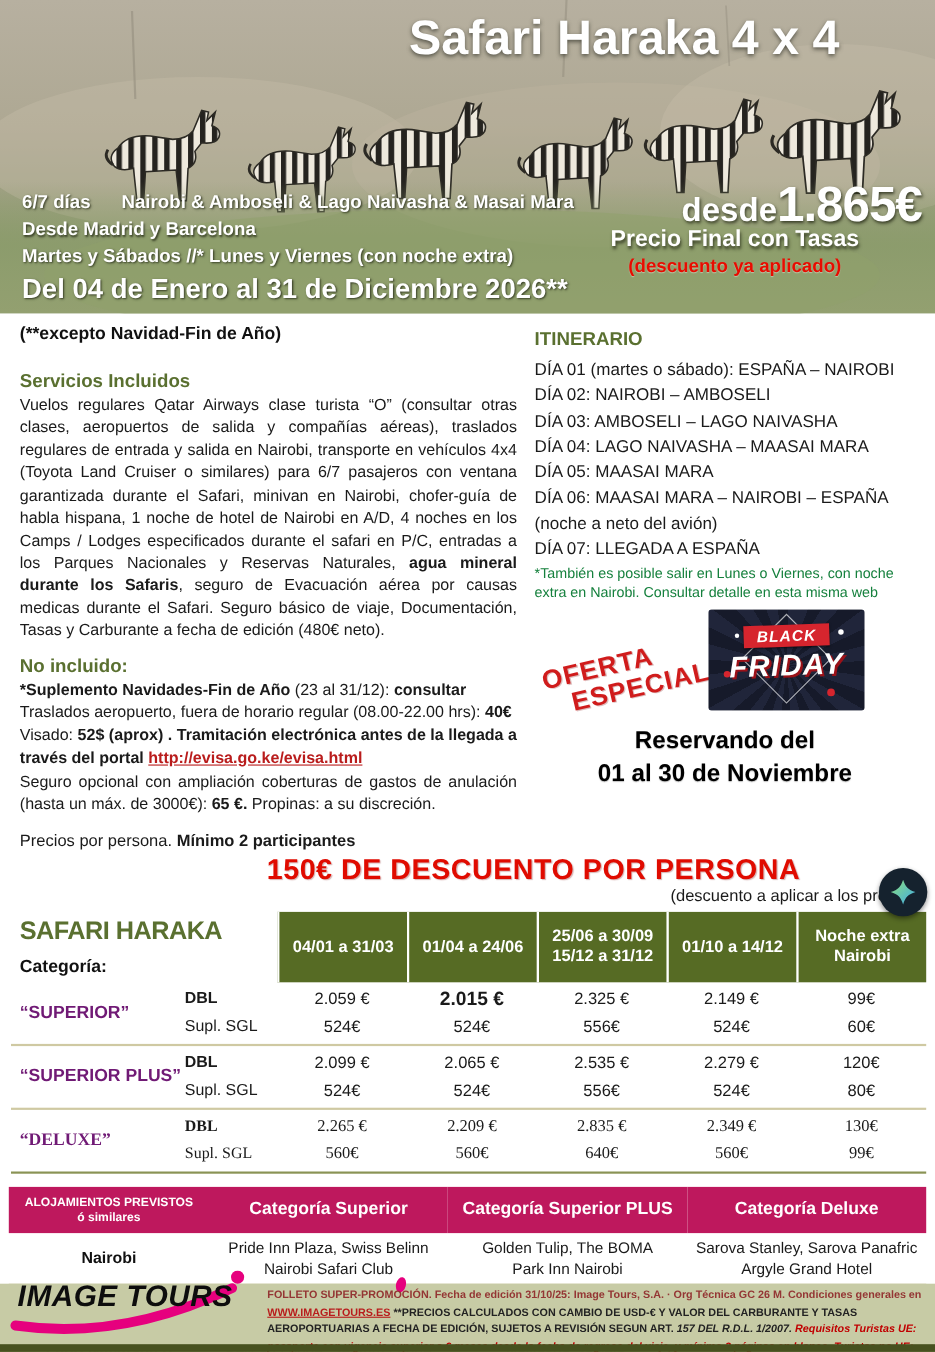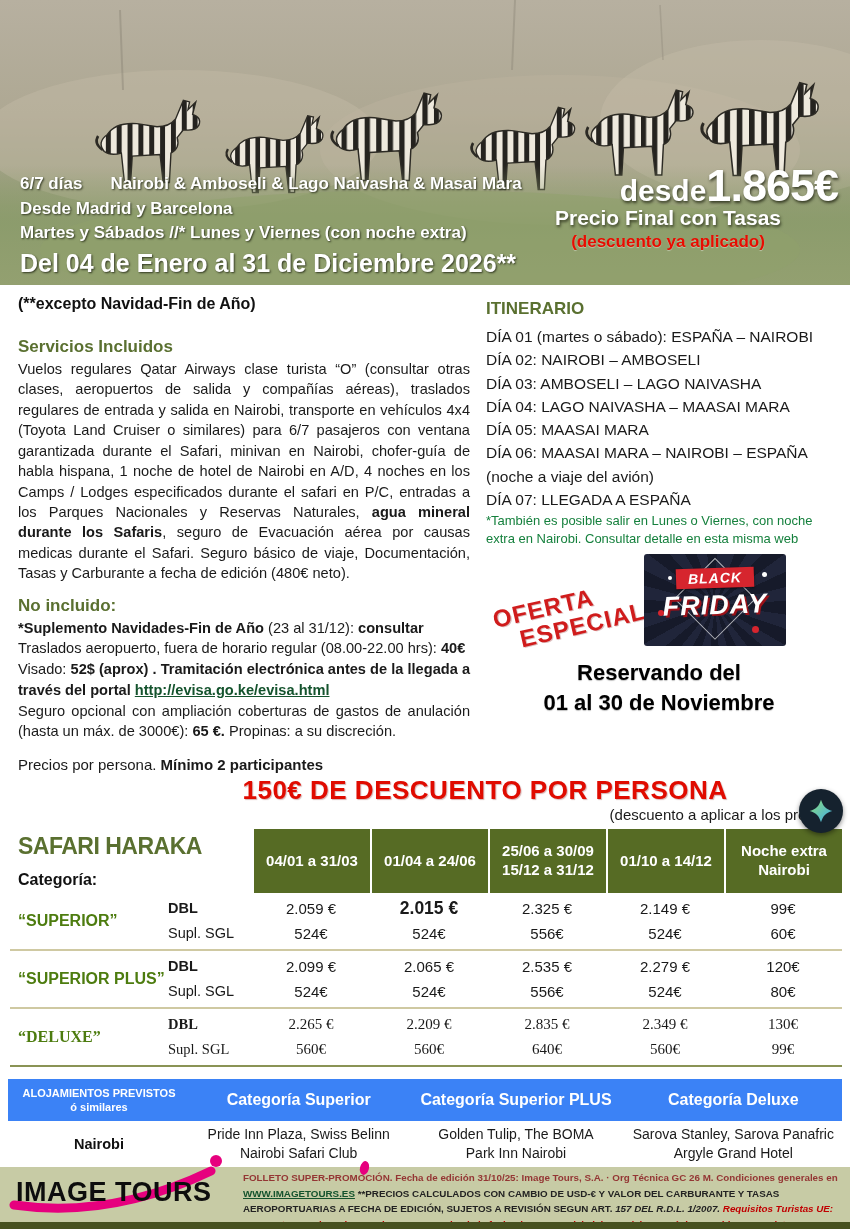--- a/index.html
+++ b/index.html
@@ -28,21 +28,21 @@
 
   
   .cols { display:flex; padding:10px 18px 0 18px; gap:16px; }
   .colL { width:452px; }
   .colR { flex:1; }
   .except { font-weight:bold; font-size:16px; color:#111; margin-bottom:24px; }
   h3.olive { color:#5a7030; font-size:17px; font-weight:bold; margin:4px 0 2px; }
   .para { font-size:14.6px; color:#1a1a1a; text-align:justify; line-height:1.4; }
   .b { font-weight:bold; }
   .i { font-style:italic; }
-  .link { color:#14532d; text-decoration:underline; font-weight:bold; cursor:pointer; }
+  .link { color:#b91c1c; text-decoration:underline; font-weight:bold; cursor:pointer; }
   .ni-lines { font-size:14.6px; line-height:1.42; color:#1a1a1a; text-align:justify; }
   .minpart { font-size:15px; margin-top:14px; color:#1a1a1a; }
 
   .itin-days { font-size:15.5px; line-height:1.5; color:#1a1a1a; margin-top:6px; }
   .itin-note { font-size:13px; color:#15803d; line-height:1.4; margin-top:1px; }
 
   
   .offer { position:relative; height:210px; margin-top:8px; }
   .oferta-badge { position:absolute; left:8px; top:34px; transform:rotate(-13deg);
     color:#d01c1c; font-weight:bold; font-size:24px; line-height:1.05; letter-spacing:1px;
@@ -75,47 +75,47 @@
   .pt-headrow { align-items:stretch; }
   .pt-blank { grid-column:1 / span 2; position:relative; }
   .pt-title { color:#5a7030; font-size:23px; font-weight:bold; padding:4px 0 0 8px; letter-spacing:-0.5px; }
   .pt-catlabel { position:absolute; bottom:4px; left:8px; font-size:16px; font-weight:bold; color:#111; }
   .pt-hcell { background:#566b24; color:#fff; font-weight:bold; font-size:15px; text-align:center;
     display:flex; align-items:center; justify-content:center; height:64px; line-height:1.25;
     border-left:2px solid #fff; white-space:pre-line; }
   .pt-block { border-bottom:2px solid #cfc9a2; padding:3px 0; }
   .pt-block.last { border-bottom:2.5px solid #8a9355;font-family:Liberation Serif, serif; }
   .pt-cat { grid-row:1 / span 2; display:flex; align-items:center; padding-left:8px;
-    font-weight:bold; font-size:16px; color:#4d7c0f;text-align:right; }
+    font-weight:bold; font-size:16px; color:#701a75;text-align:right; }
   .pt-sub { font-size:14.5px; color:#1a1a1a; display:flex; align-items:center; height:25px; }
   .pt-sub.dbl { font-weight:bold; }
   .pt-val { font-size:15px; color:#1a1a1a; text-align:center; display:flex; align-items:center;
     justify-content:center; height:25px; }
   .pt-val.hl { font-weight:bold; font-size:17.5px; }
 
   
   .atable { margin:12px 8px 0 8px; }
   .a-grid { display:grid; grid-template-columns:182px 1fr 1fr 1fr; }
-  .a-h { background:#3b82f6; color:#fff; display:flex; align-items:center; justify-content:center;
+  .a-h { background:#be185d; color:#fff; display:flex; align-items:center; justify-content:center;
     text-align:center; height:42px; font-weight:bold; }
   .a-h.first { font-size:11px; line-height:1.3; white-space:pre-line; }
   .a-h.cat { font-size:16px; }
   .a-row { border-bottom:1.5px solid #d8d2ab; }
   .a-place { font-weight:bold; font-size:14.5px; color:#111; display:flex; align-items:center;
     justify-content:center; text-align:center; white-space:pre-line; line-height:1.25; }
   .a-cell { font-size:14px; color:#1a1a1a; text-align:center; white-space:pre-line;
     display:flex; align-items:center; justify-content:center; line-height:1.35; padding:4px 2px; }
 
   
   .footer { position:absolute; left:0; bottom:0; width:850px; height:62px; background:#c7cba5; }
   .footer-bar { position:absolute; left:0; bottom:0; width:850px; height:7px; background:#47511f; }
   .logo { position:absolute; left:6px; top:-12px; width:235px; height:66px; }
   .logo svg { position:absolute; left:0; top:0; }
-  .logo-text { position:absolute; left:10px; top:22px; font-size:27px; font-weight:bold;
-    color:#0d0d0d; letter-spacing:0.5px; }
+  .logo-text { position:absolute; left:10px; top:8px; font-size:27px; font-weight:bold;
+    font-style:italic; color:#0d0d0d; letter-spacing:0.5px; }
   .magenta-dot { position:absolute; left:360px; top:-6px; width:9px; height:14px;
     background:#e6007e; border-radius:50%; transform:rotate(14deg); }
   .foot-text { position:absolute; left:243px; top:3px; width:598px; font-size:9.8px; line-height:1.6;
     color:#943634; font-weight:bold; }
   .foot-text .navy { color:#222222; }
   .foot-text .red-i { color:#c00000; font-style:italic; }
 
   
   .widget { position:absolute; left:799px; top:789px; width:44px; height:44px; border-radius:50%;
     background:#15222e; display:flex; align-items:center; justify-content:center;
@@ -159,20 +159,21 @@
       <path d="M660,5 L663,60" stroke="#8f897a" stroke-width="1.6" opacity="0.4"></path>
       <use href="#zebra" transform="translate(95,105) scale(1.55)"></use>
       <use href="#zebra" transform="translate(225,120) scale(1.45)"></use>
       <use href="#zebra" transform="translate(330,98) scale(1.65)"></use>
       <use href="#zebra" transform="translate(470,112) scale(1.55)"></use>
       <use href="#zebra" transform="translate(585,95) scale(1.6)"></use>
       <use href="#zebra" transform="translate(700,88) scale(1.75)"></use>
       <rect y="165" width="850" height="120" fill="url(#grass)"></rect>
       <ellipse cx="420" cy="250" rx="380" ry="60" fill="#90a06c" opacity="0.55"></ellipse>
     </svg>
+    <div class="hero-title">Safari Haraka 4 x 4</div>
     <div class="hero-info">
       <div class="ln"><span>6/7 días</span><span class="sp"></span><span>Nairobi &amp; Amboseli &amp; Lago Naivasha &amp; Masai Mara</span></div>
       <div class="ln">Desde Madrid y Barcelona</div>
       <div class="ln">Martes y Sábados   //* Lunes y Viernes (con noche extra)</div>
       <div class="ln4">Del 04 de Enero al 31 de Diciembre 2026**</div>
     </div>
     <div class="hero-price">
       <div class="row1">
         <span class="desde">desde</span>
         <span class="amount">1.865€</span>
@@ -199,21 +200,21 @@
 
     <div class="colR">
       <h3 class="olive">ITINERARIO</h3>
       <div class="itin-days">
         <div>DÍA 01 (martes o sábado): ESPAÑA – NAIROBI</div>
         <div>DÍA 02: NAIROBI – AMBOSELI</div>
         <div>DÍA 03: AMBOSELI – LAGO NAIVASHA</div>
         <div>DÍA 04: LAGO NAIVASHA – MAASAI MARA</div>
         <div>DÍA 05: MAASAI MARA</div>
         <div>DÍA 06: MAASAI MARA – NAIROBI – ESPAÑA</div>
-        <div>(noche a viaje del avión)</div>
+        <div>(noche a neto del avión)</div>
         <div>DÍA 07: LLEGADA A ESPAÑA</div>
       </div>
       <div class="itin-note">*También es posible salir en Lunes o Viernes, con noche extra en Nairobi. Consultar detalle en esta misma web</div>
 
       <div class="offer">
         <div class="oferta-badge">
           <div>OFERTA</div>
           <div class="l2">ESPECIAL</div>
         </div>
         <div class="bf">

